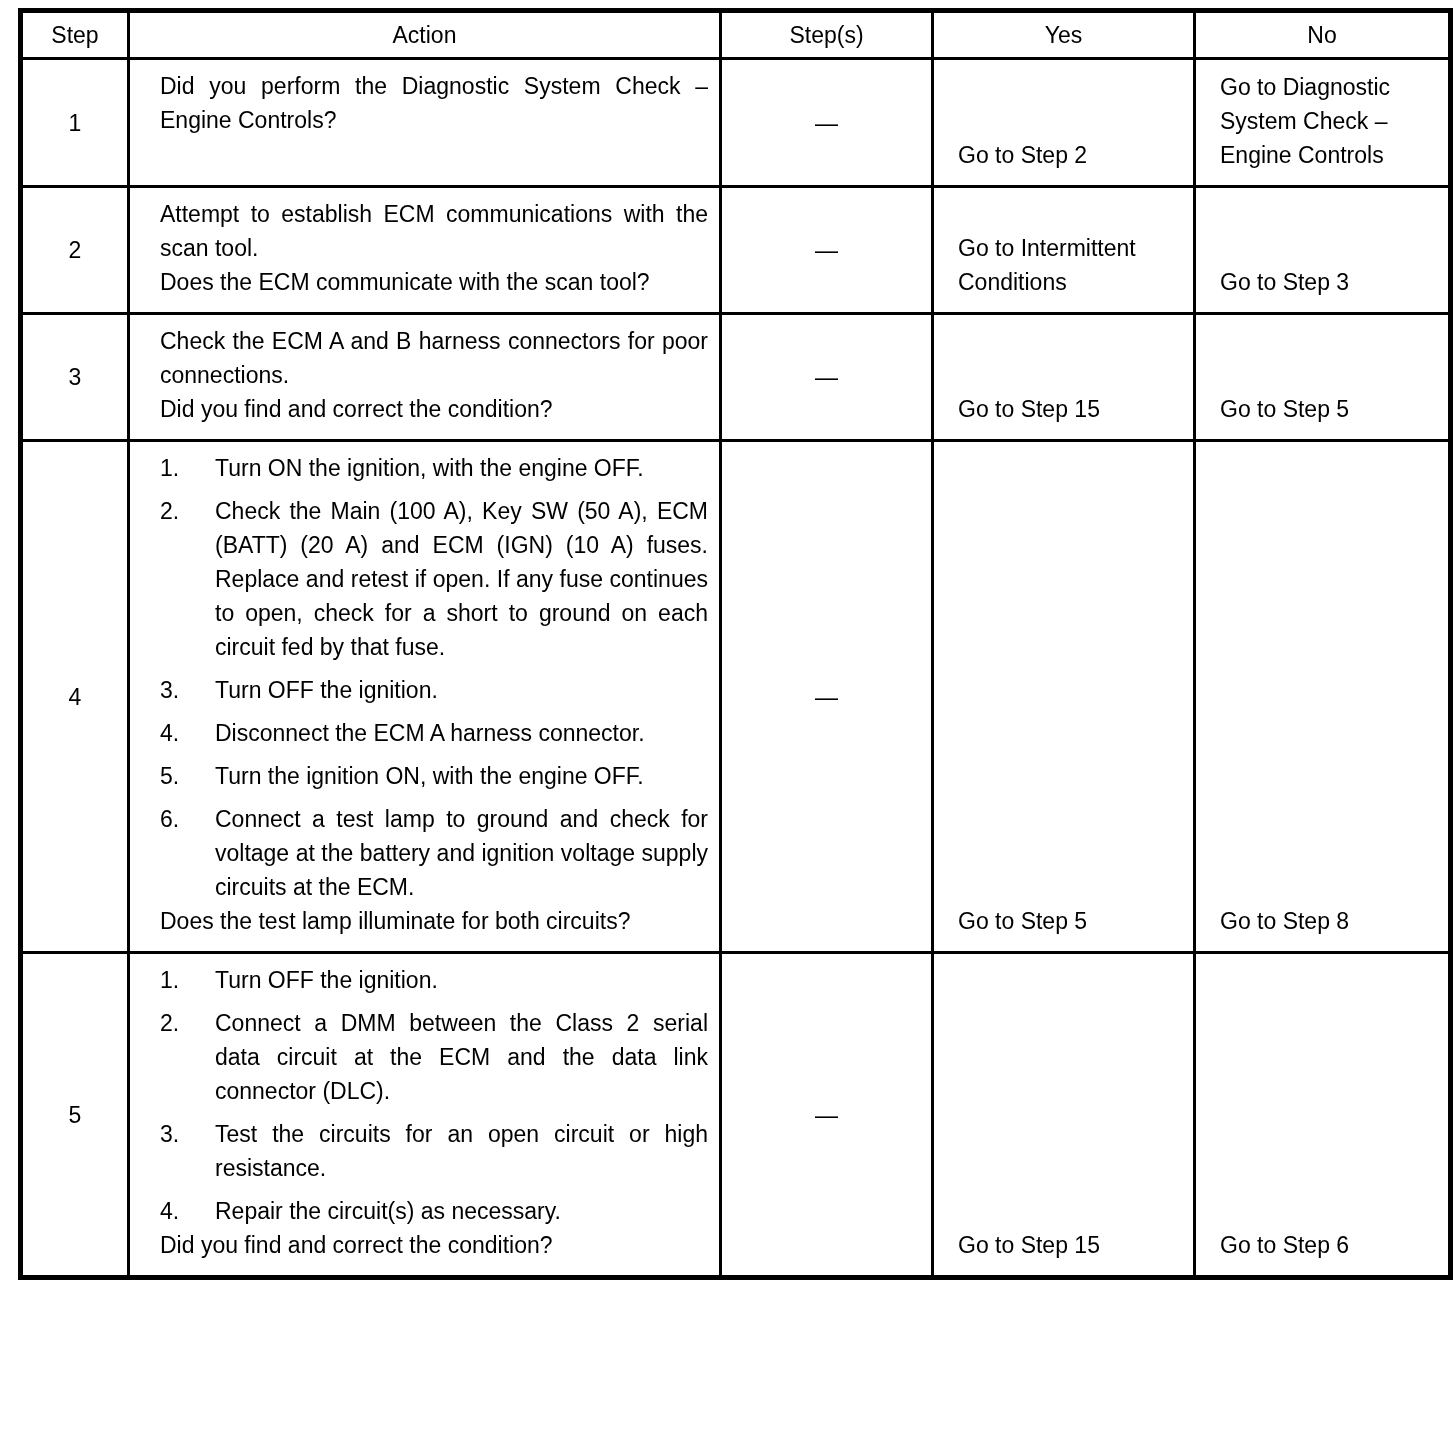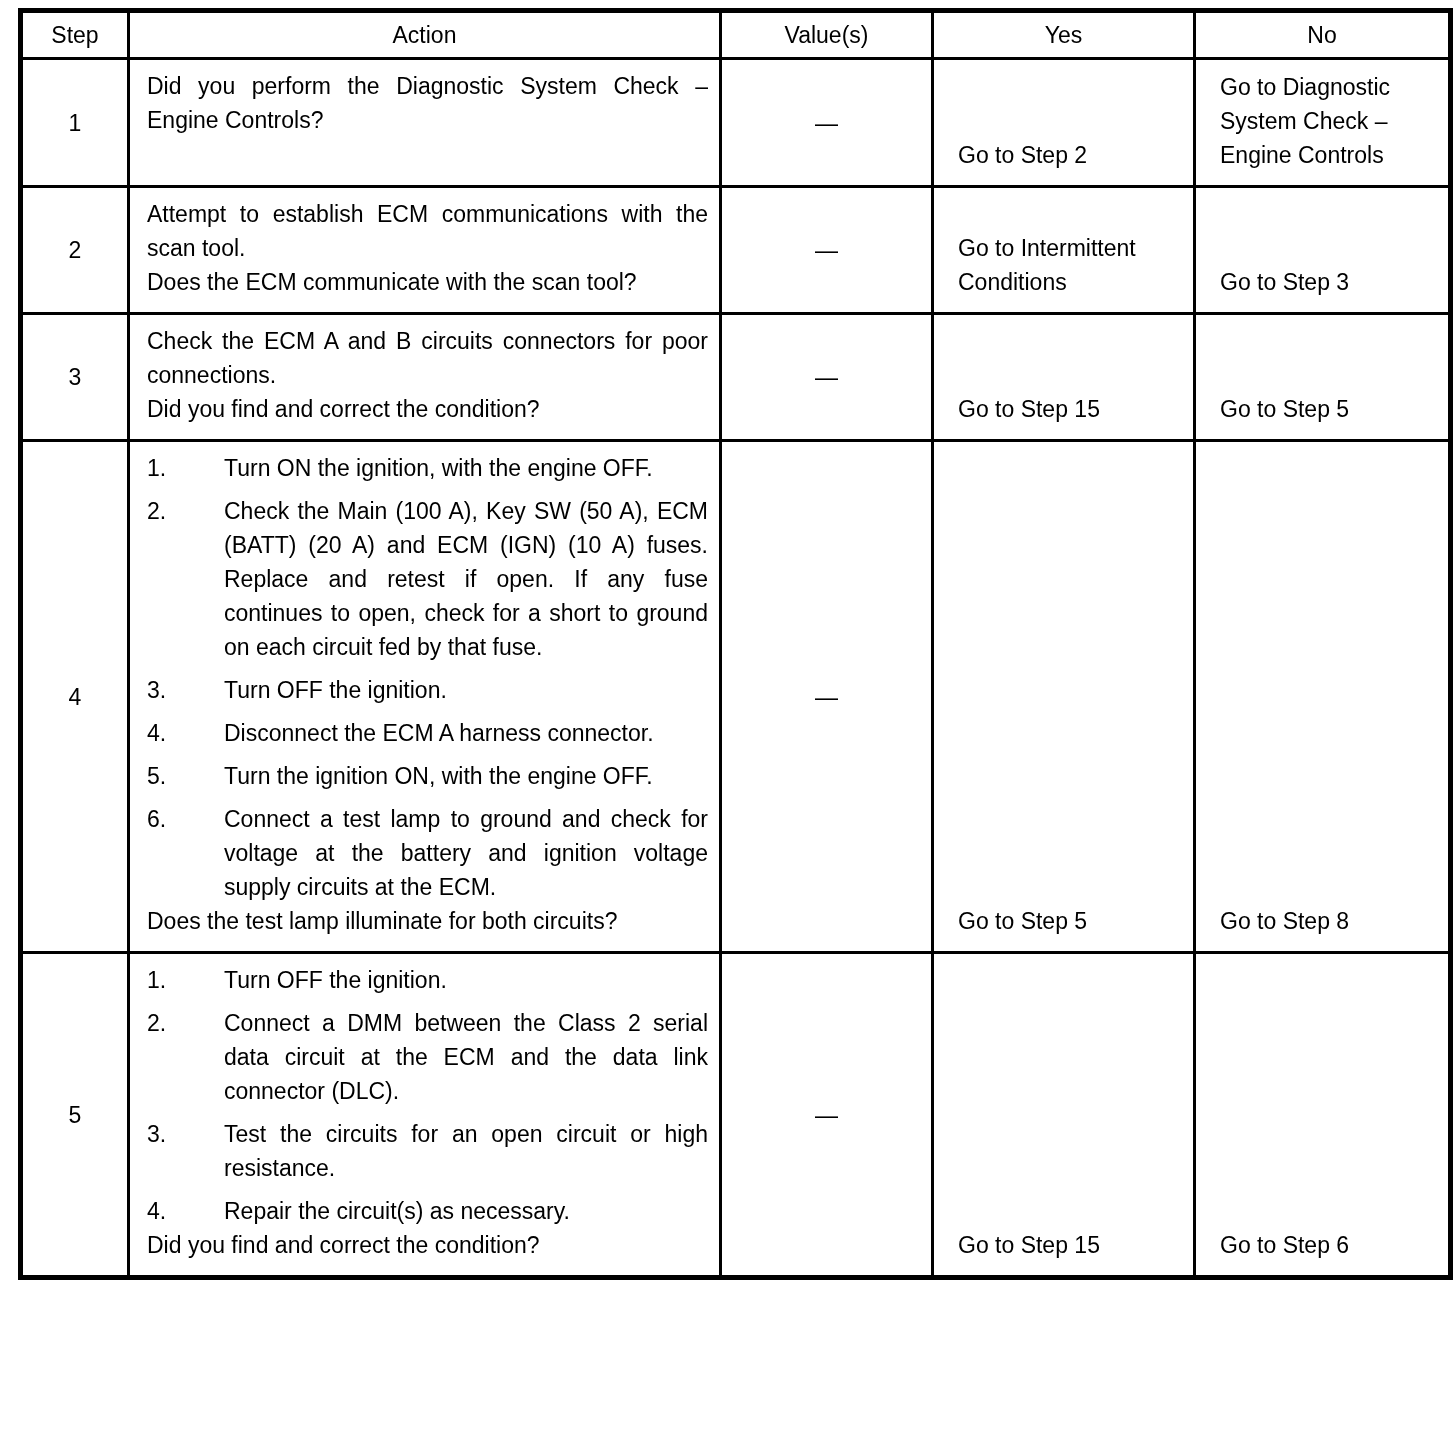--- a/index.html
+++ b/index.html
@@ -38,21 +38,21 @@
     line-height: 34px;
   }
   td.step-cell {
     text-align: center;
     vertical-align: middle;
     padding: 4px;
   }
   td.action-cell {
     vertical-align: top;
     text-align: justify;
-    padding: 9px 11px 13px 17px;
+    padding: 9px 11px 13px 30px;
   }
   td.value-cell {
     text-align: center;
     vertical-align: middle;
     padding: 4px;
   }
   td.yes-cell, td.no-cell {
     vertical-align: bottom;
     padding: 10px 24px 13px 24px;
   }
@@ -64,40 +64,39 @@
     margin-top: 9px;
   }
   .li:first-child { margin-top: 0; }
   .li-num {
     flex: 0 0 55px;
     text-align: left;
   }
   .li-text {
     flex: 1 1 auto;
     text-align: justify;
-    margin-left: 22px;
   }
 </style>
 </head>
 <body>
 
 <div class="page">
   <table class="diag">
     <colgroup>
       <col style="width:108px">
       <col style="width:592px">
       <col style="width:212px">
       <col style="width:262px">
       <col style="width:256px">
     </colgroup>
     <thead>
       <tr>
         <th class="hdr">Step</th>
         <th class="hdr">Action</th>
-        <th class="hdr">Value(s)</th>
+        <th class="hdr">Step(s)</th>
         <th class="hdr">Yes</th>
         <th class="hdr">No</th>
       </tr>
     </thead>
     <tbody>
       <tr>
         <td class="step-cell">1</td>
         <td class="action-cell">
           <p class="para">Did you perform the Diagnostic System Check – Engine Controls?</p>
         </td>
@@ -111,21 +110,21 @@
           <p class="para">Attempt to establish ECM communications with the scan tool.</p>
           <p class="para">Does the ECM communicate with the scan tool?</p>
         </td>
         <td class="value-cell">—</td>
         <td class="yes-cell">Go to Intermittent Conditions</td>
         <td class="no-cell">Go to Step 3</td>
       </tr>
       <tr>
         <td class="step-cell">3</td>
         <td class="action-cell">
-          <p class="para">Check the ECM A and B circuits connectors for poor connections.</p>
+          <p class="para">Check the ECM A and B harness connectors for poor connections.</p>
           <p class="para">Did you find and correct the condition?</p>
         </td>
         <td class="value-cell">—</td>
         <td class="yes-cell">Go to Step 15</td>
         <td class="no-cell">Go to Step 5</td>
       </tr>
       <tr>
         <td class="step-cell">4</td>
         <td class="action-cell">
           <div class="action-list">

